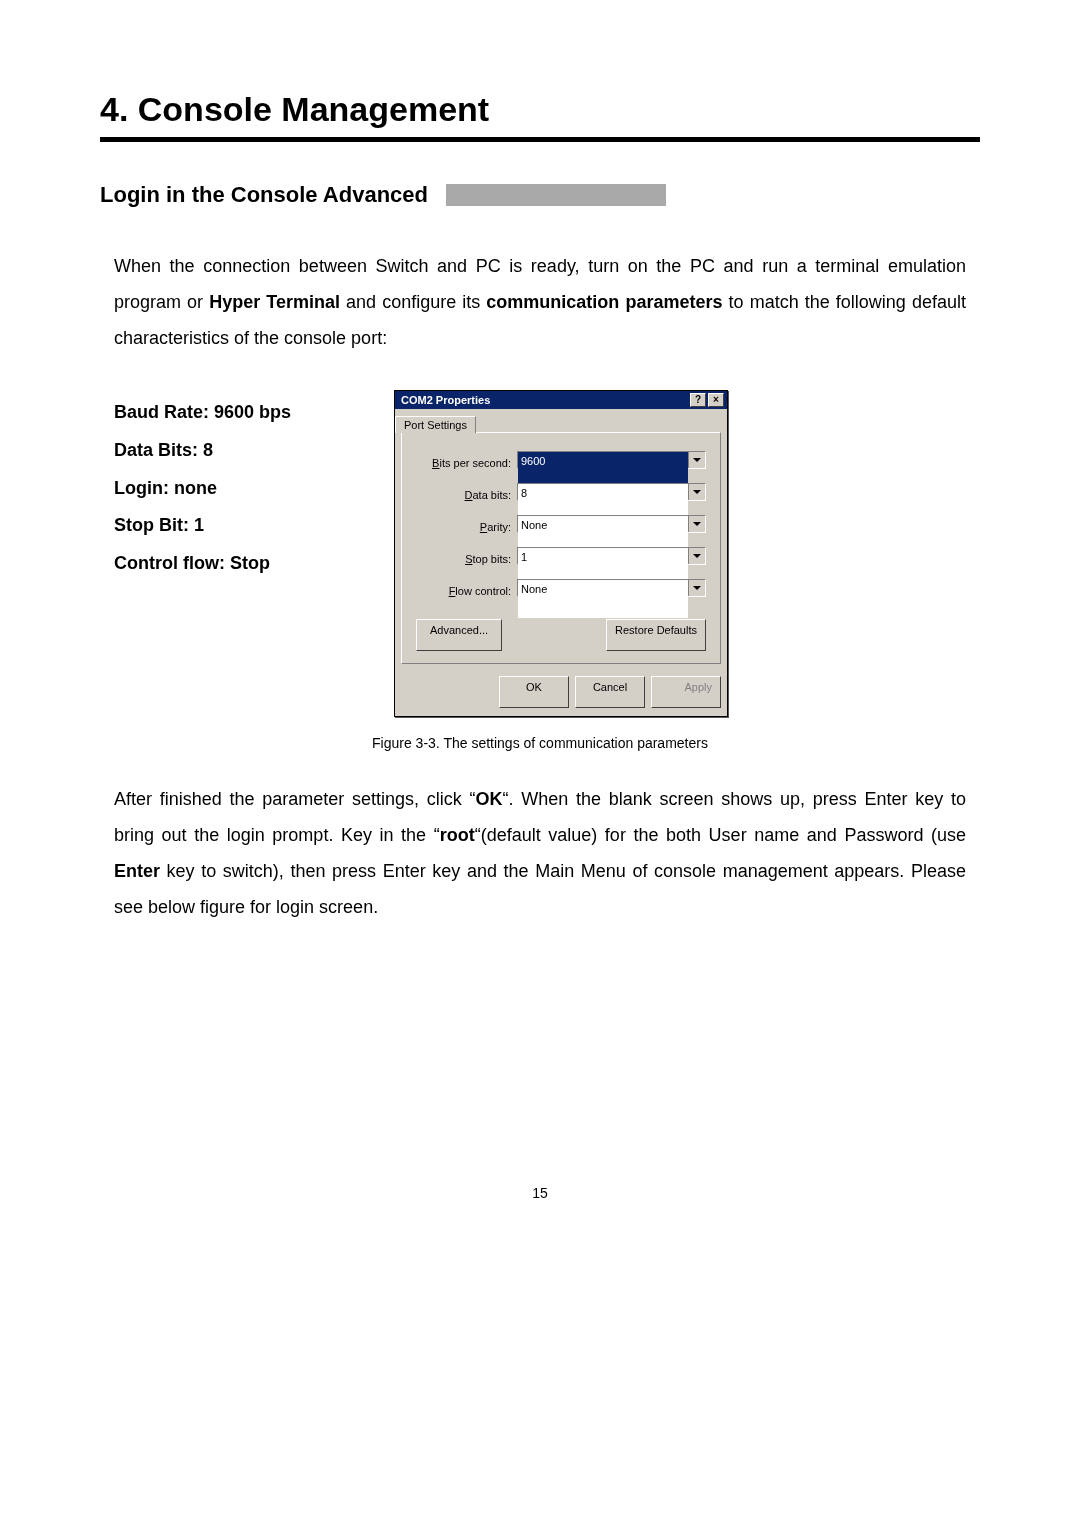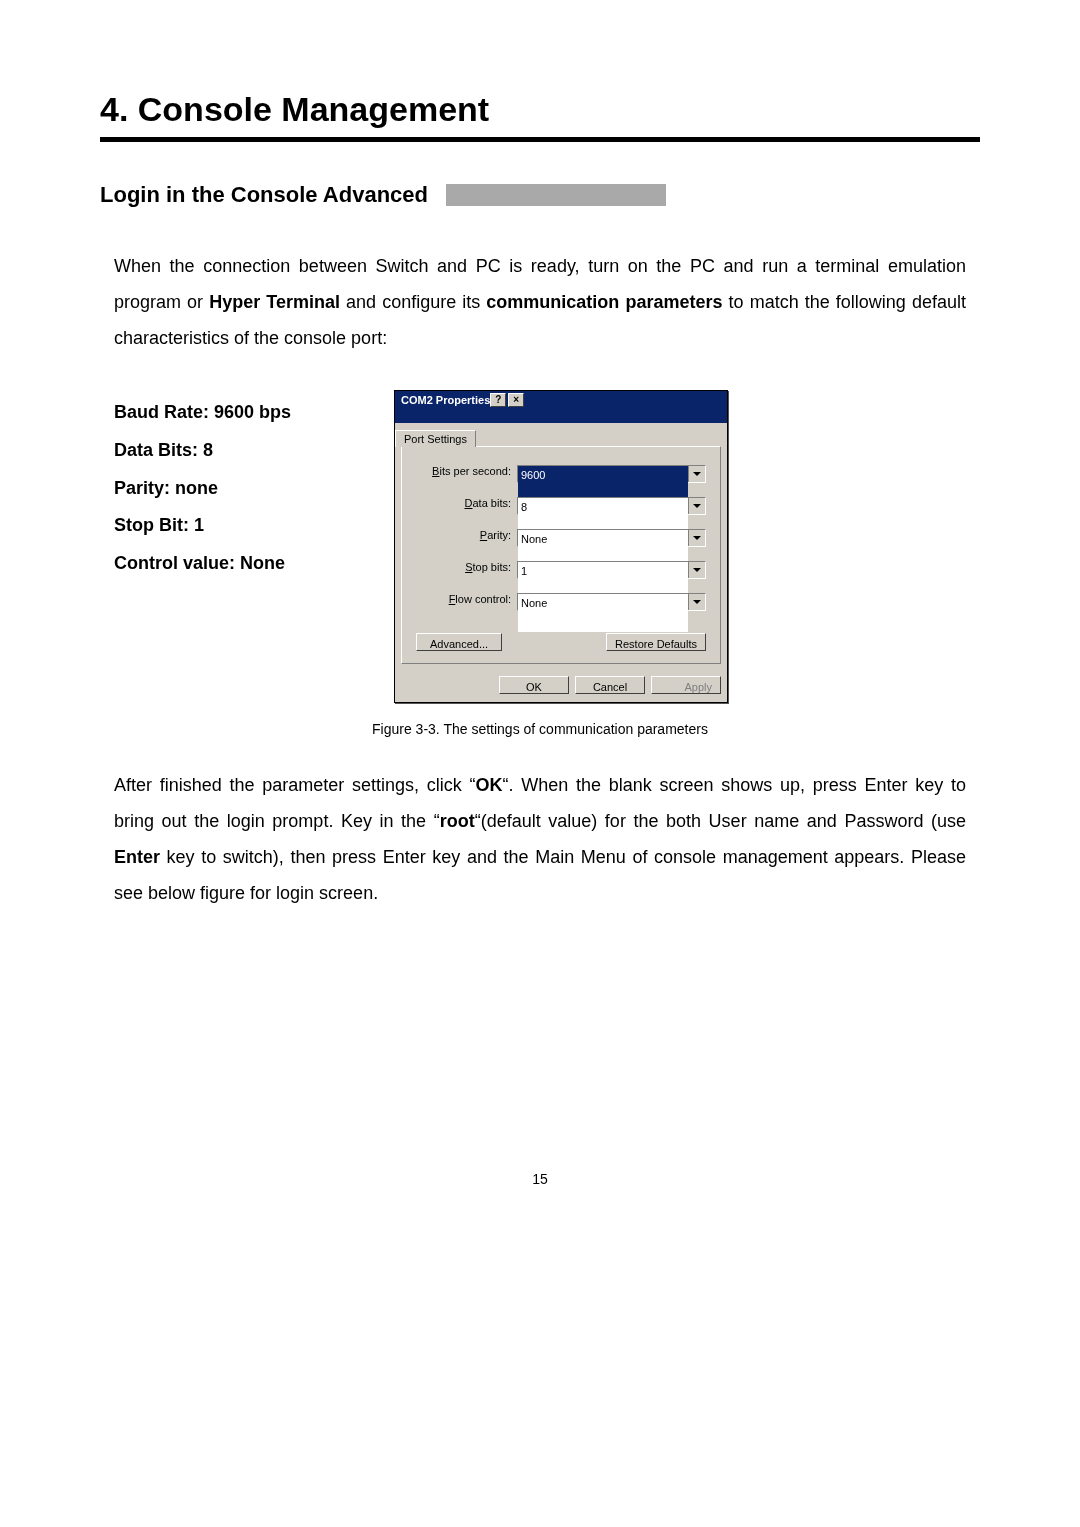--- a/index.html
+++ b/index.html
@@ -67,21 +67,22 @@
     box-shadow: 1px 1px 0 #555;
     font-family: Tahoma, Arial, sans-serif;
     font-size: 11px;
     color: #000;
   }
   .titlebar {
     background: #0a246a;
     color: #fff;
     display: flex;
     align-items: center;
-    padding: 2px 3px 16px 6px;
+    justify-content: space-between;
+    padding: 2px 3px 2px 6px;
     font-weight: bold;
     font-size: 11px;
   }
   .title-controls { display: flex; gap: 2px; }
   .title-btn {
     width: 16px;
     height: 14px;
     background: #d4d0c8;
     border: 1px solid #fff;
     border-right-color: #404040;
@@ -109,21 +110,21 @@
   }
   .tab-panel {
     margin: 0 6px 6px 6px;
     border: 1px solid #fff;
     border-right-color: #808080;
     border-bottom-color: #808080;
     padding: 18px 14px 12px 14px;
   }
   .field-row {
     display: flex;
-    align-items: flex-start;
+    align-items: flex-end;
     margin-bottom: 14px;
   }
   .field-label {
     width: 95px;
     text-align: right;
     padding-right: 6px;
     font-size: 11px;
   }
   .field-label .ul { text-decoration: underline; }
   .combo {
@@ -162,21 +163,21 @@
     border-right: 4px solid transparent;
     border-top: 4px solid #000;
   }
   .panel-buttons {
     display: flex;
     justify-content: space-between;
     margin-top: 22px;
   }
   .win-btn {
     min-width: 86px;
-    height: 18px;
+    height: 32px;
     background: #d4d0c8;
     border: 1px solid #fff;
     border-right-color: #404040;
     border-bottom-color: #404040;
     font-size: 11px;
     text-align: center;
     line-height: 20px;
     padding: 0 8px;
     box-sizing: border-box;
   }
@@ -213,23 +214,23 @@
   </div>
 
   <p class="body-text">
     <span>When the connection between Switch and PC is ready, turn on the PC and run a terminal emulation program or </span><b>Hyper Terminal</b><span> and configure its </span><b>communication parameters</b><span> to match the following default characteristics of the console port:</span>
   </p>
 
   <div class="params-fig-row">
     <div class="params-list">
       <div>Baud Rate: 9600 bps</div>
       <div>Data Bits: 8</div>
-      <div>Parity: none</div>
+      <div>Login: none</div>
       <div>Stop Bit: 1</div>
-      <div>Control value: None</div>
+      <div>Control flow: Stop</div>
     </div>
 
     <div class="dialog">
       <div class="titlebar">
         <span>COM2 Properties</span>
         <div class="title-controls">
           <div class="title-btn">?</div>
           <div class="title-btn">×</div>
         </div>
       </div>

